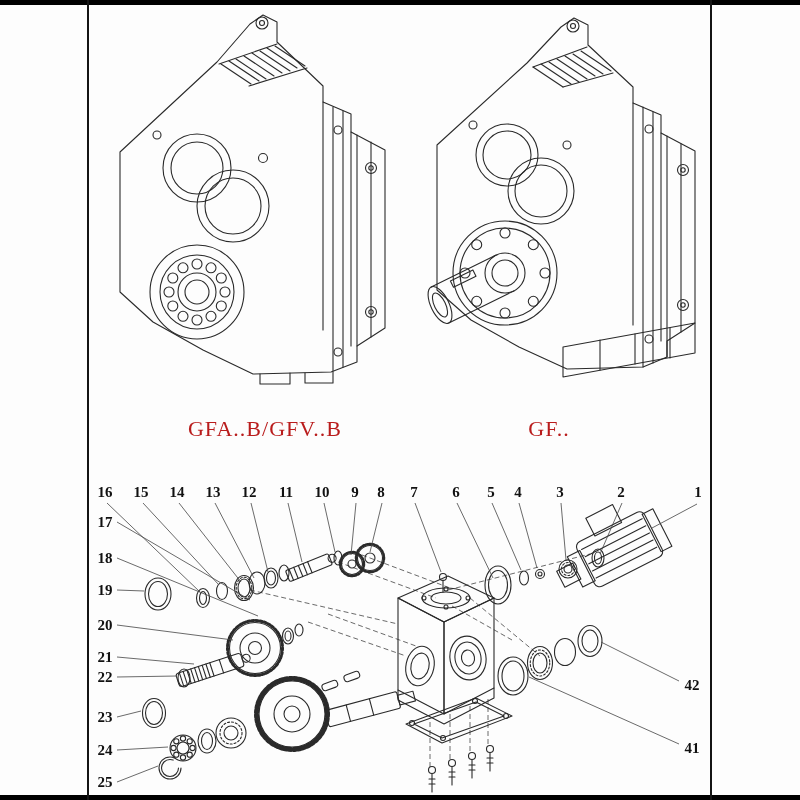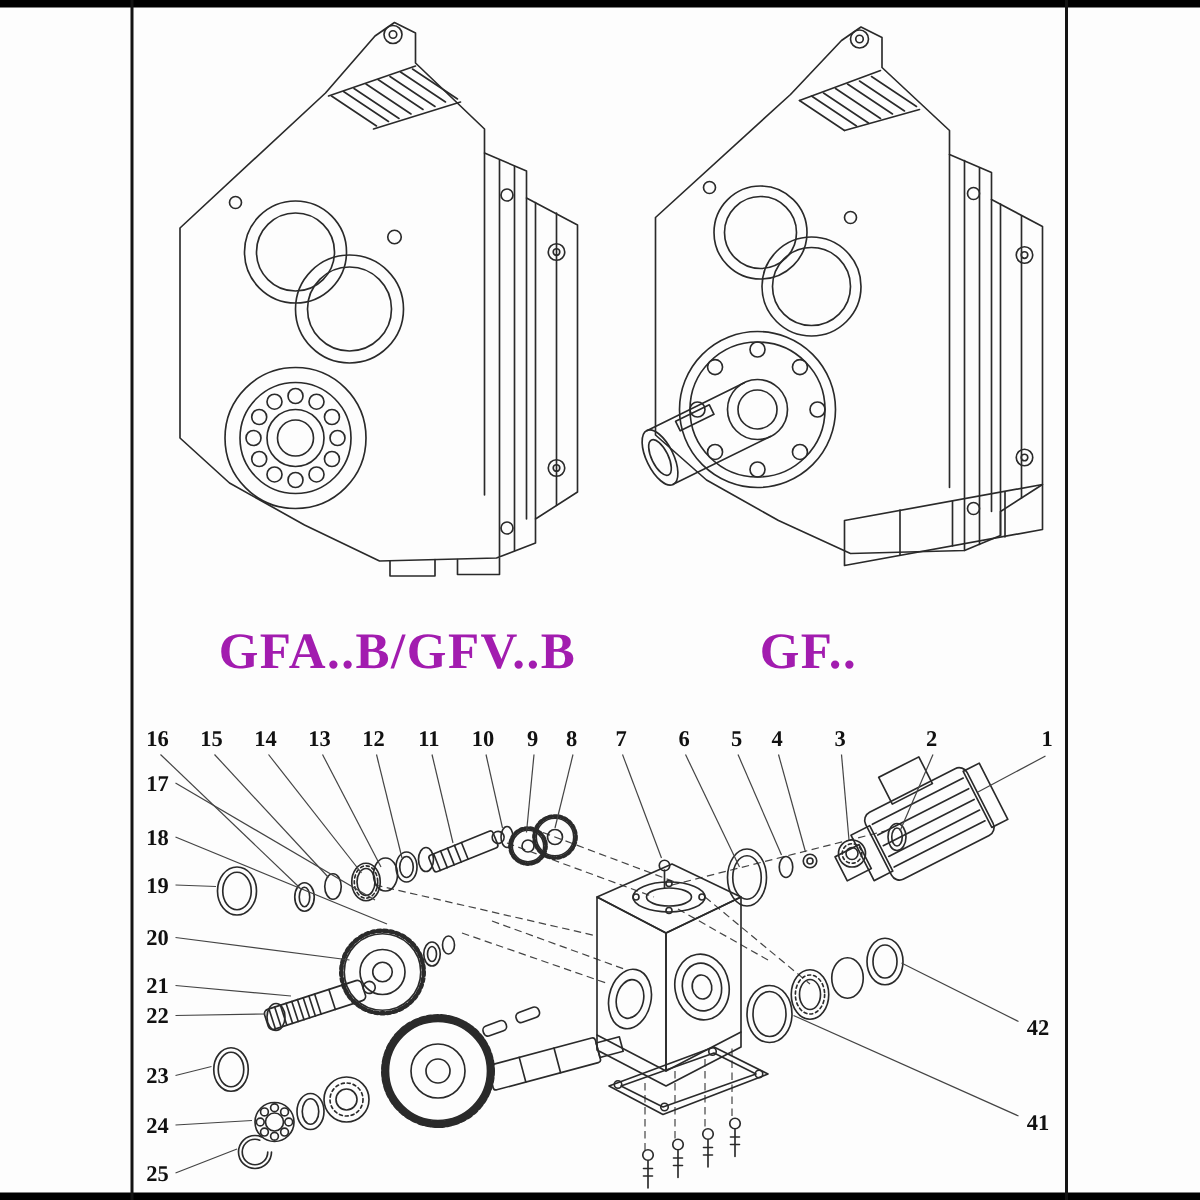--- a/index.html
+++ b/index.html
@@ -4,24 +4,24 @@
 <style>
   html,body{margin:0;padding:0;background:#fff;}
   .page{position:relative;width:800px;height:800px;background:#fdfdfd;overflow:hidden;
         font-family:"Liberation Serif",serif;}
   .bar{position:absolute;left:0;right:0;height:5px;background:#000;}
   .bar.top{top:0;}
   .bar.bottom{bottom:0;}
   .vline{position:absolute;top:0;bottom:0;width:2px;background:#141414;}
   .vline.left{left:87px;}
   .vline.right{left:710px;}
-  .model-label{position:absolute;top:416px;font-weight:bold;font-size:34px;color:#a21caf;
+  .model-label{position:absolute;top:416px;font-weight:normal;font-size:22px;color:#b91c1c;
                text-align:center;letter-spacing:1px;}
   .model-label.left{left:105px;width:320px;}
-  .model-label.right{left:424px;width:230px;}
+  .model-label.right{left:434px;width:230px;}
   svg{position:absolute;}
   svg text{font-family:"Liberation Serif",serif;font-size:15px;font-weight:600;fill:#111;}
   .ink{stroke:#2a2a2a;fill:none;stroke-width:1.1;stroke-linecap:round;stroke-linejoin:round;}
   .thin{stroke:#444;stroke-width:0.8;}
 </style>
 </head>
 <body>
 
 <div class="page">
 

